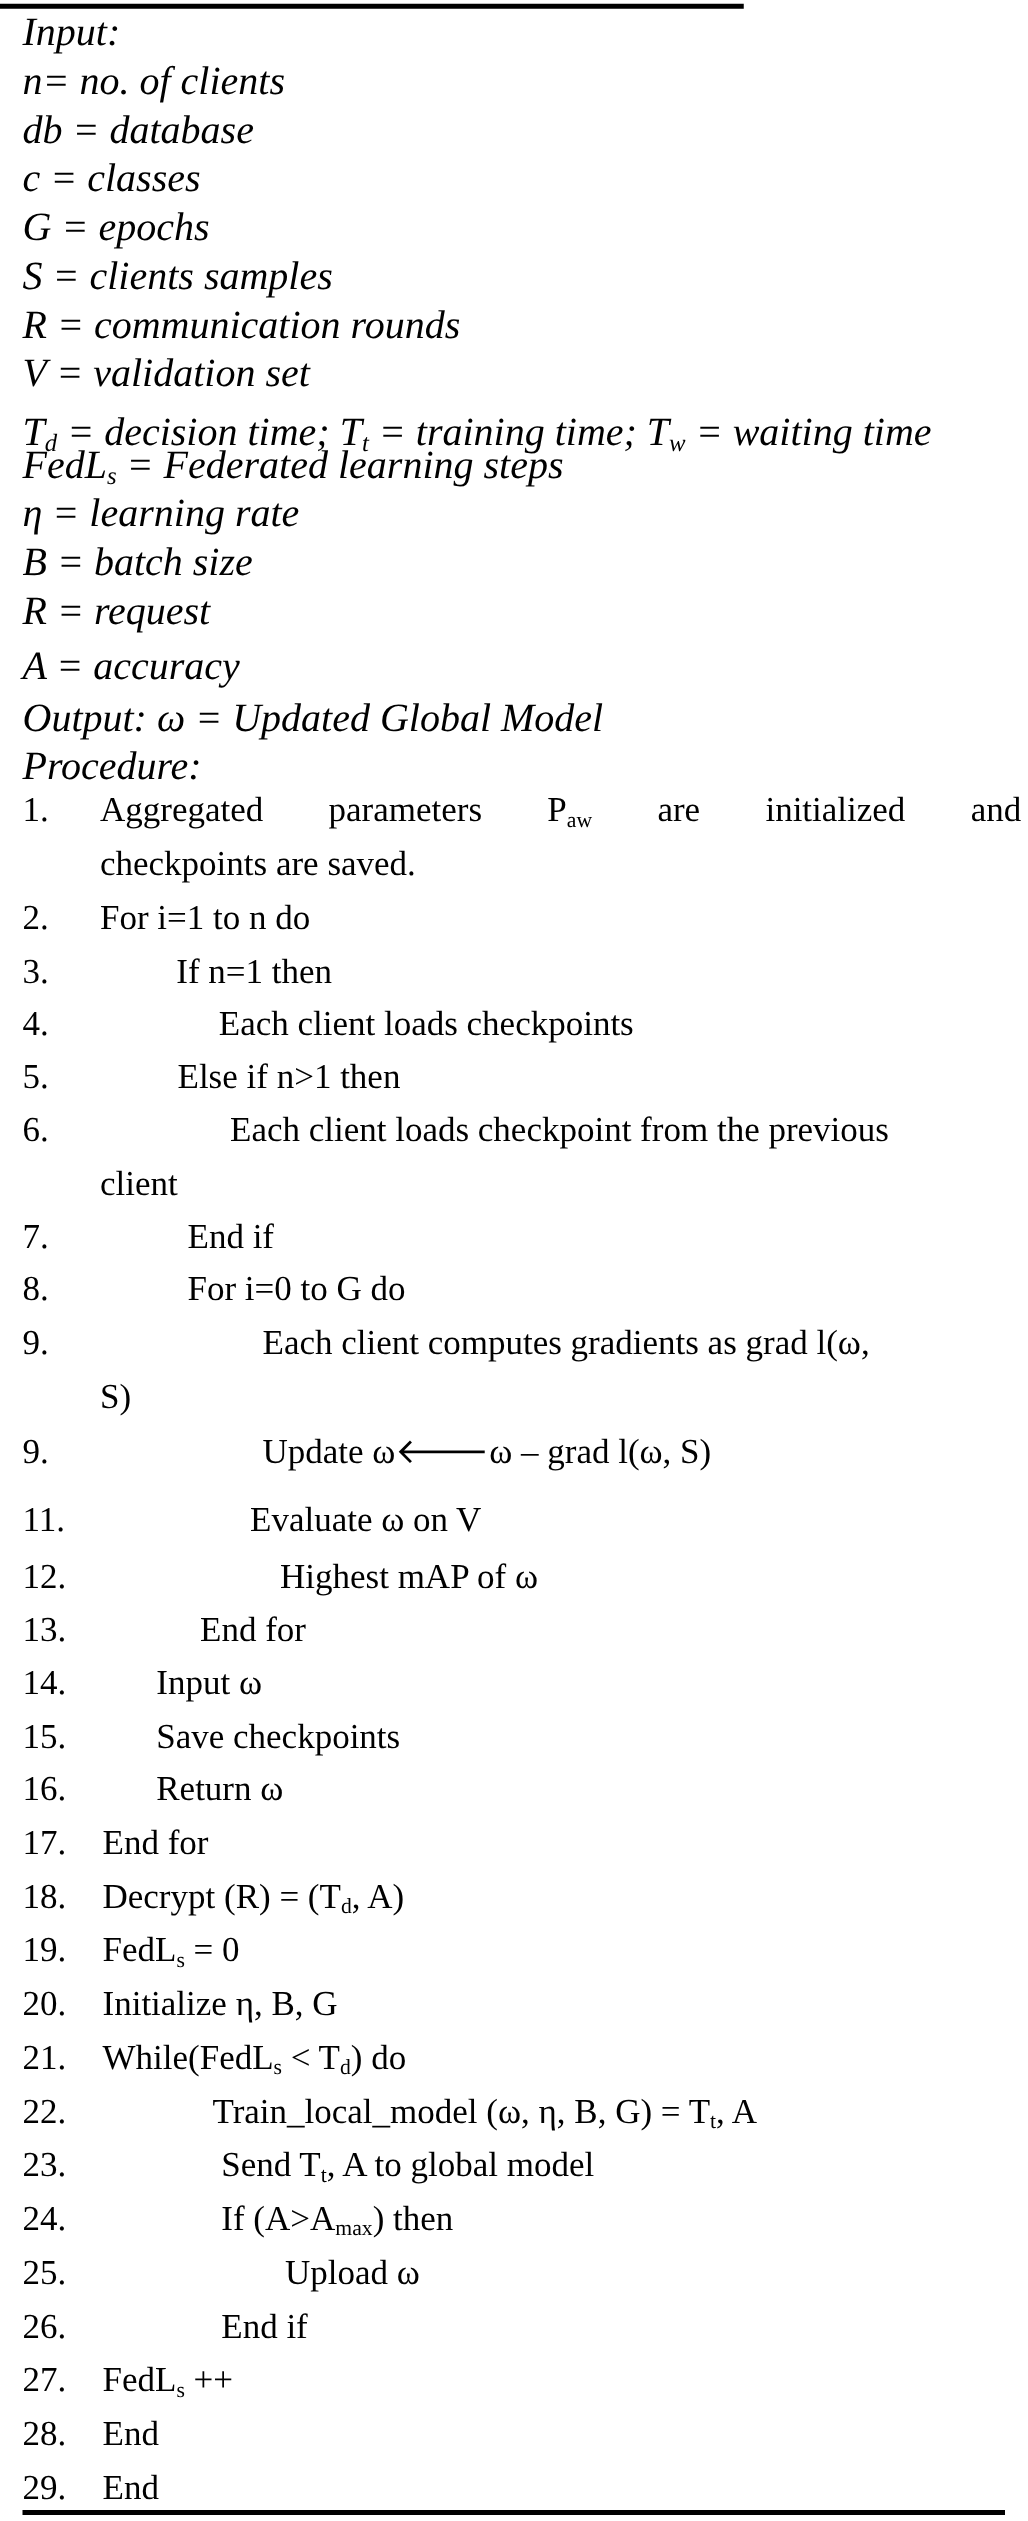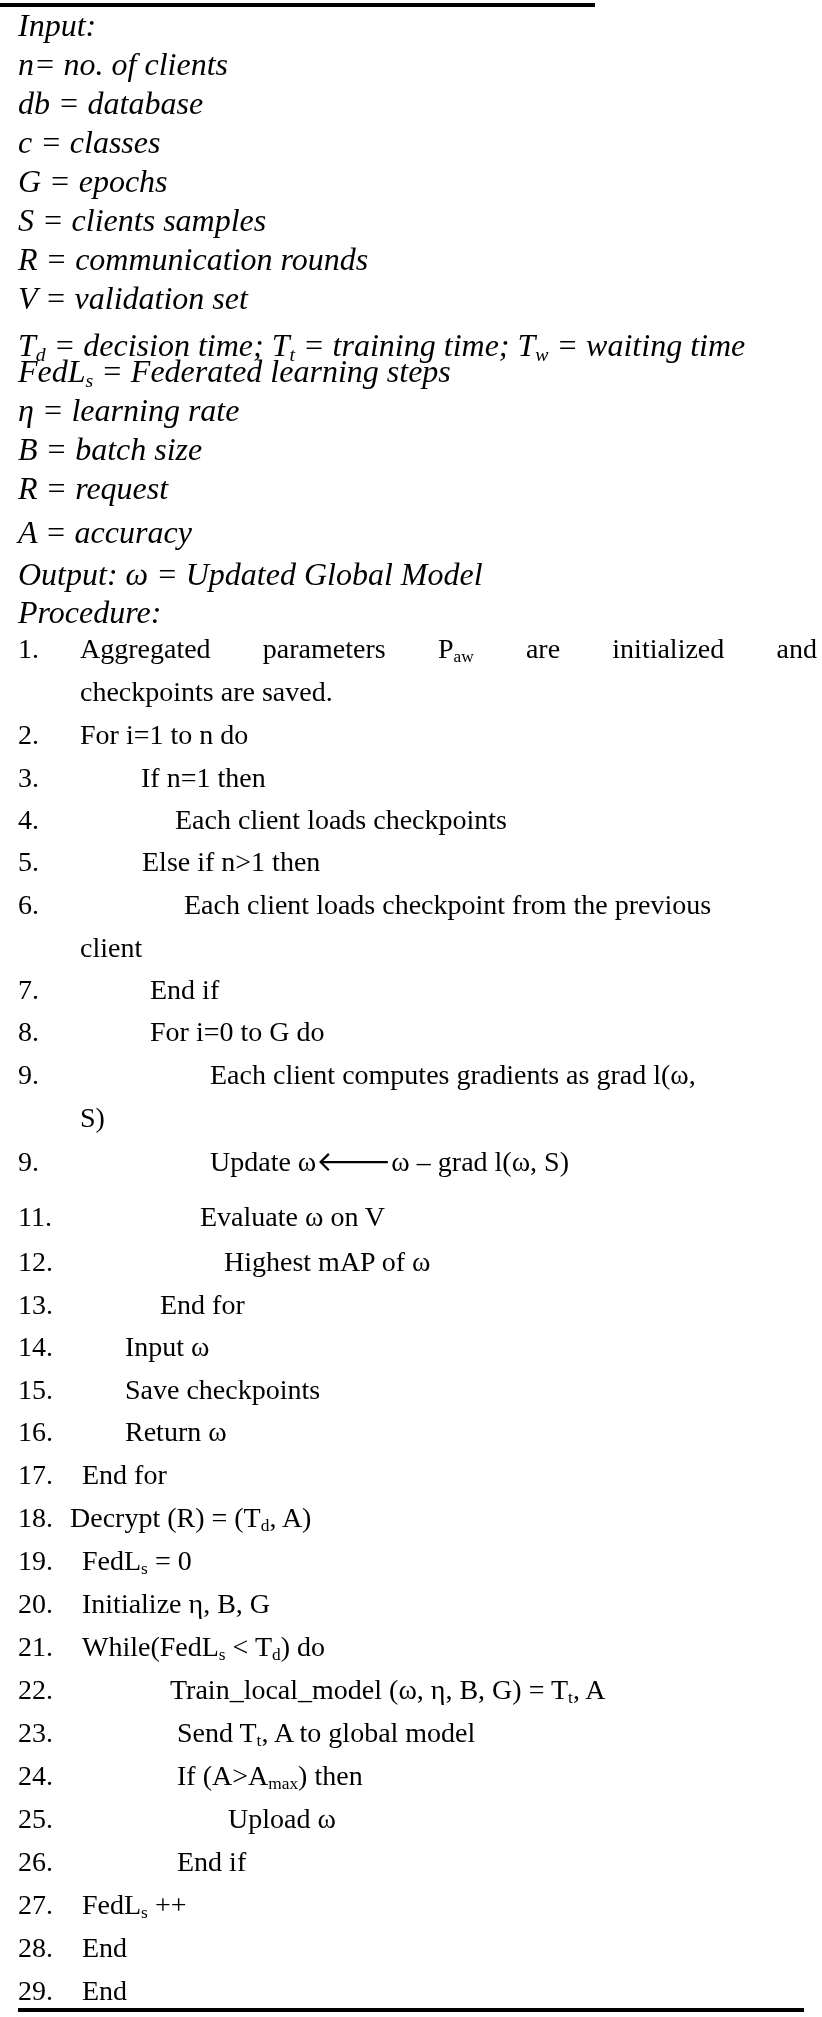--- a/index.html
+++ b/index.html
@@ -113,21 +113,21 @@
 <div class="pline" style="top:1418px;left:0">
     <span class="num">16.</span>
     <span class="txt" style="left:125px">Return ω</span>
   </div>
 <div class="pline" style="top:1461px;left:0">
     <span class="num">17.</span>
     <span class="txt" style="left:82px">End for</span>
   </div>
 <div class="pline" style="top:1504px;left:0">
     <span class="num">18.</span>
-    <span class="txt" style="left:70px"><span>Decrypt (R) = (T</span><sub>d</sub><span>, A)</span></span>
+    <span class="txt" style="left:82px"><span>Decrypt (R) = (T</span><sub>d</sub><span>, A)</span></span>
   </div>
 <div class="pline" style="top:1547px;left:0">
     <span class="num">19.</span>
     <span class="txt" style="left:82px"><span>FedL</span><sub>s</sub><span> = 0</span></span>
   </div>
 <div class="pline" style="top:1590px;left:0">
     <span class="num">20.</span>
     <span class="txt" style="left:82px">Initialize η, B, G</span>
   </div>
 <div class="pline" style="top:1633px;left:0">

